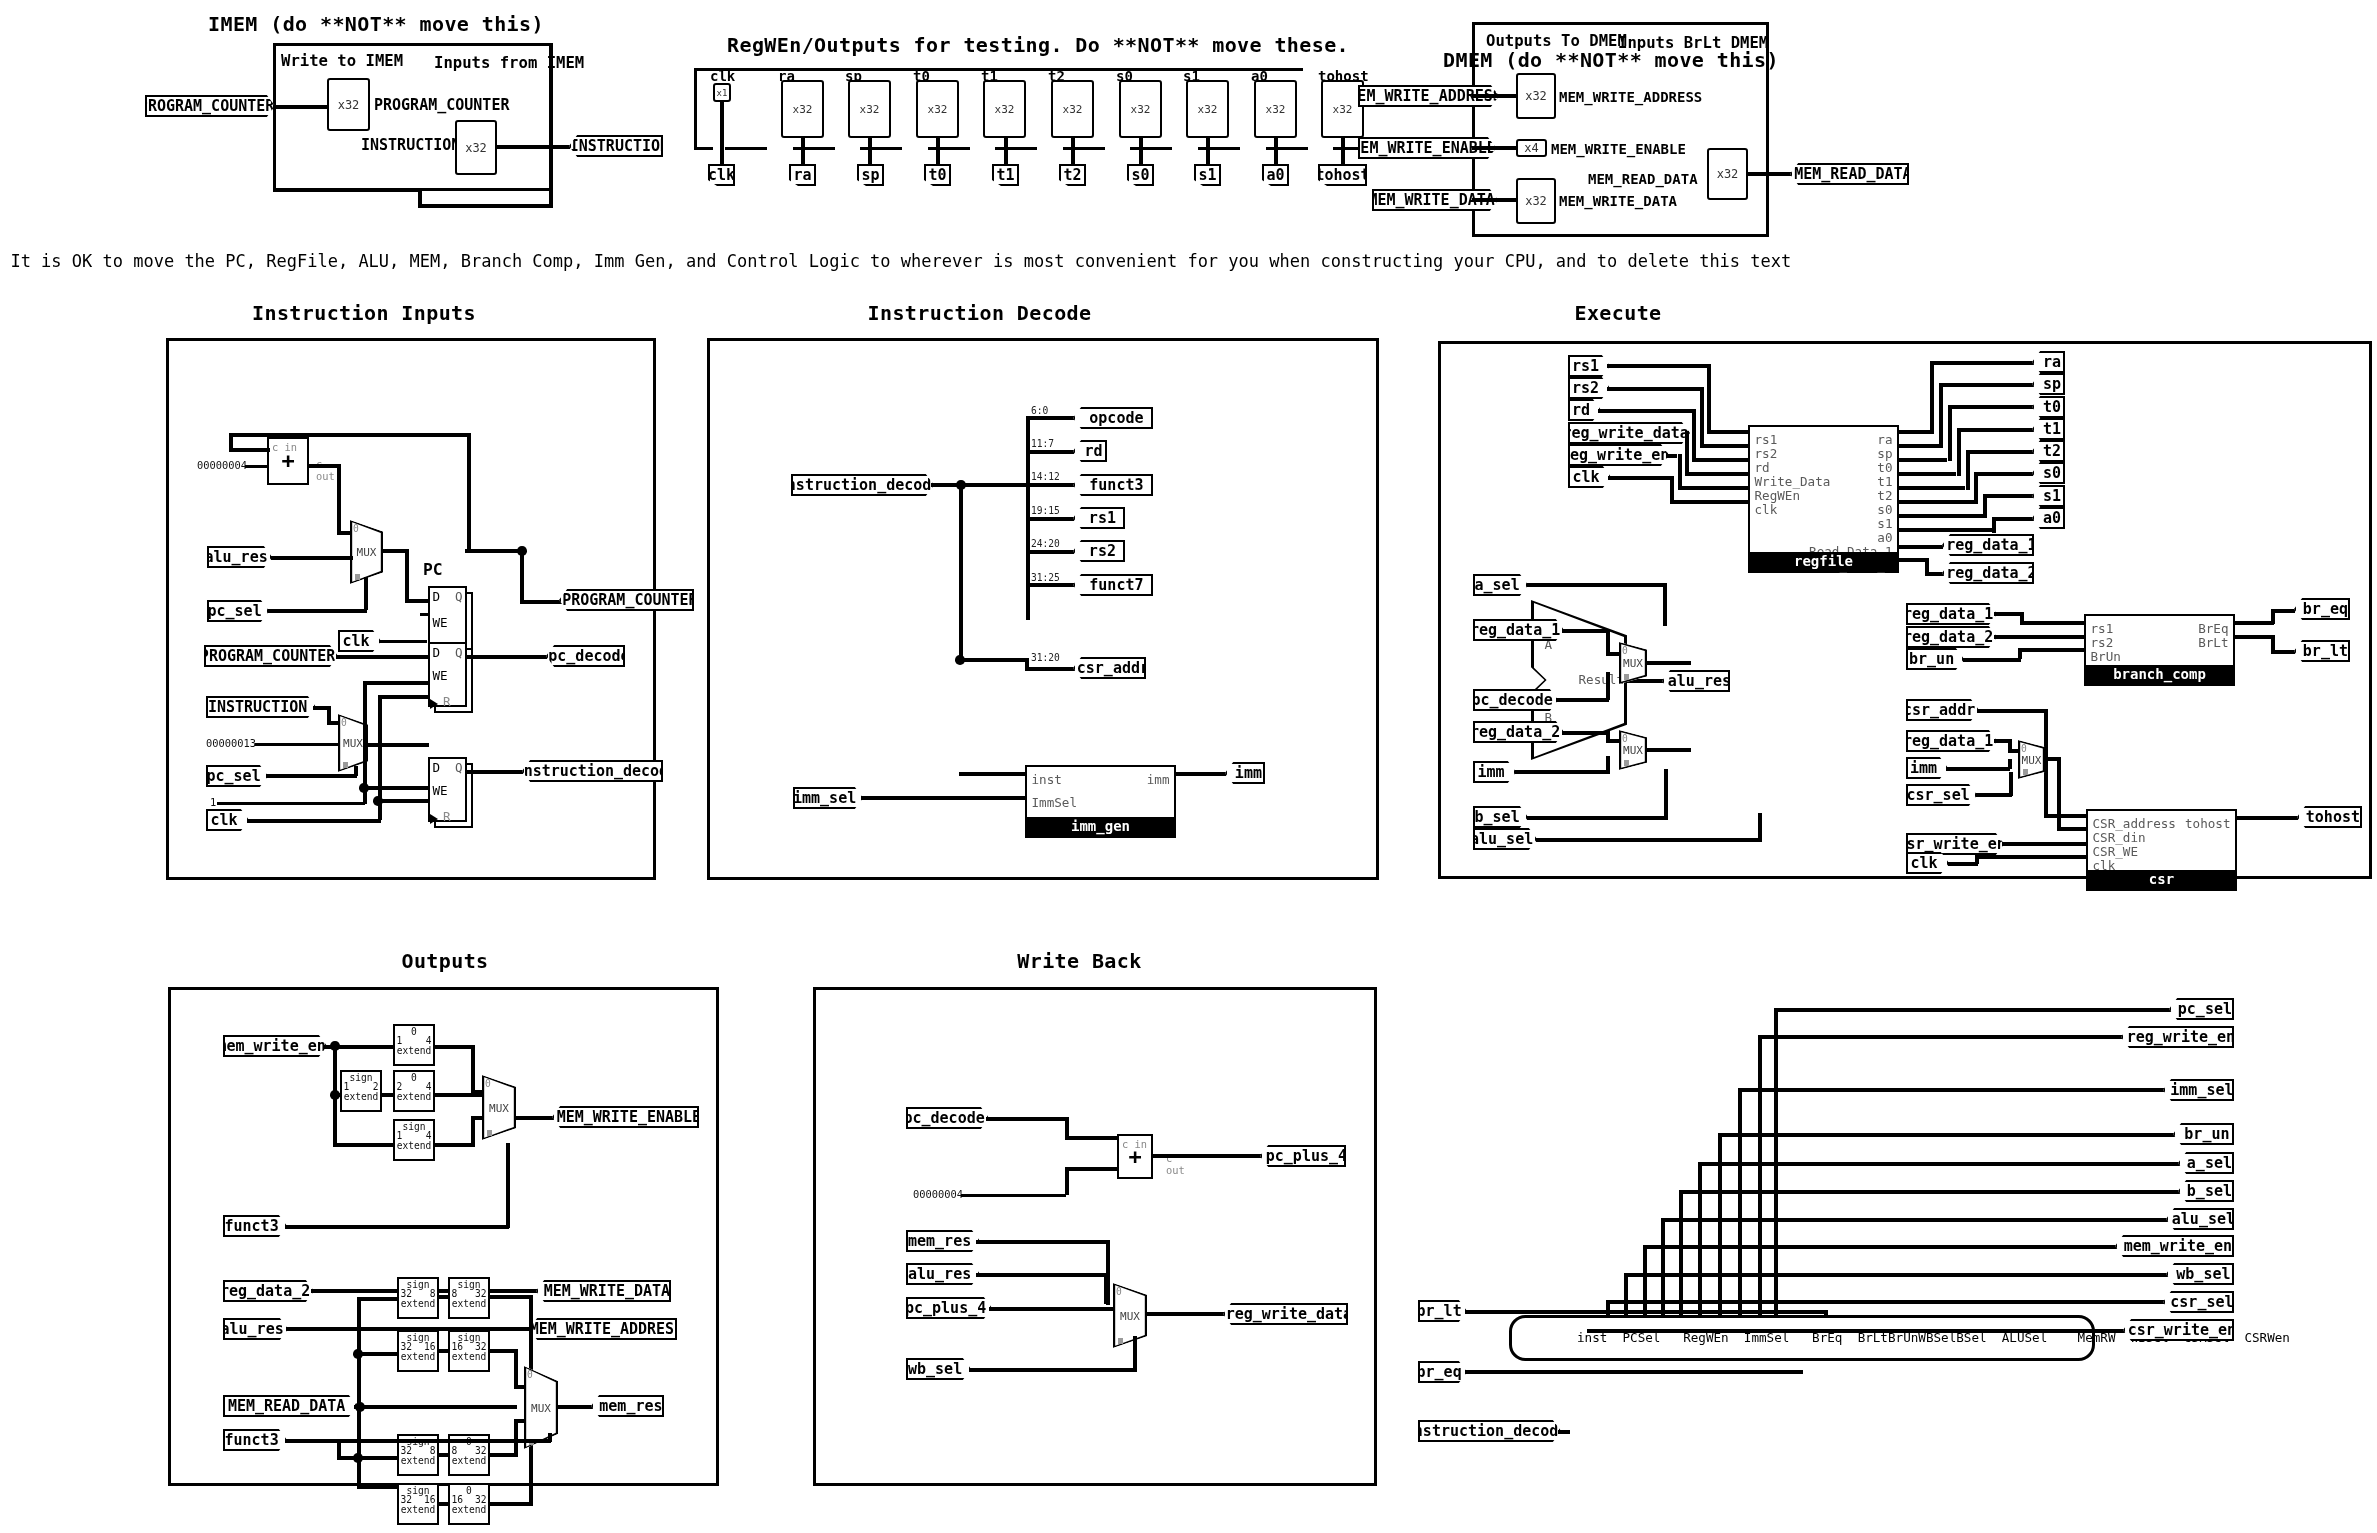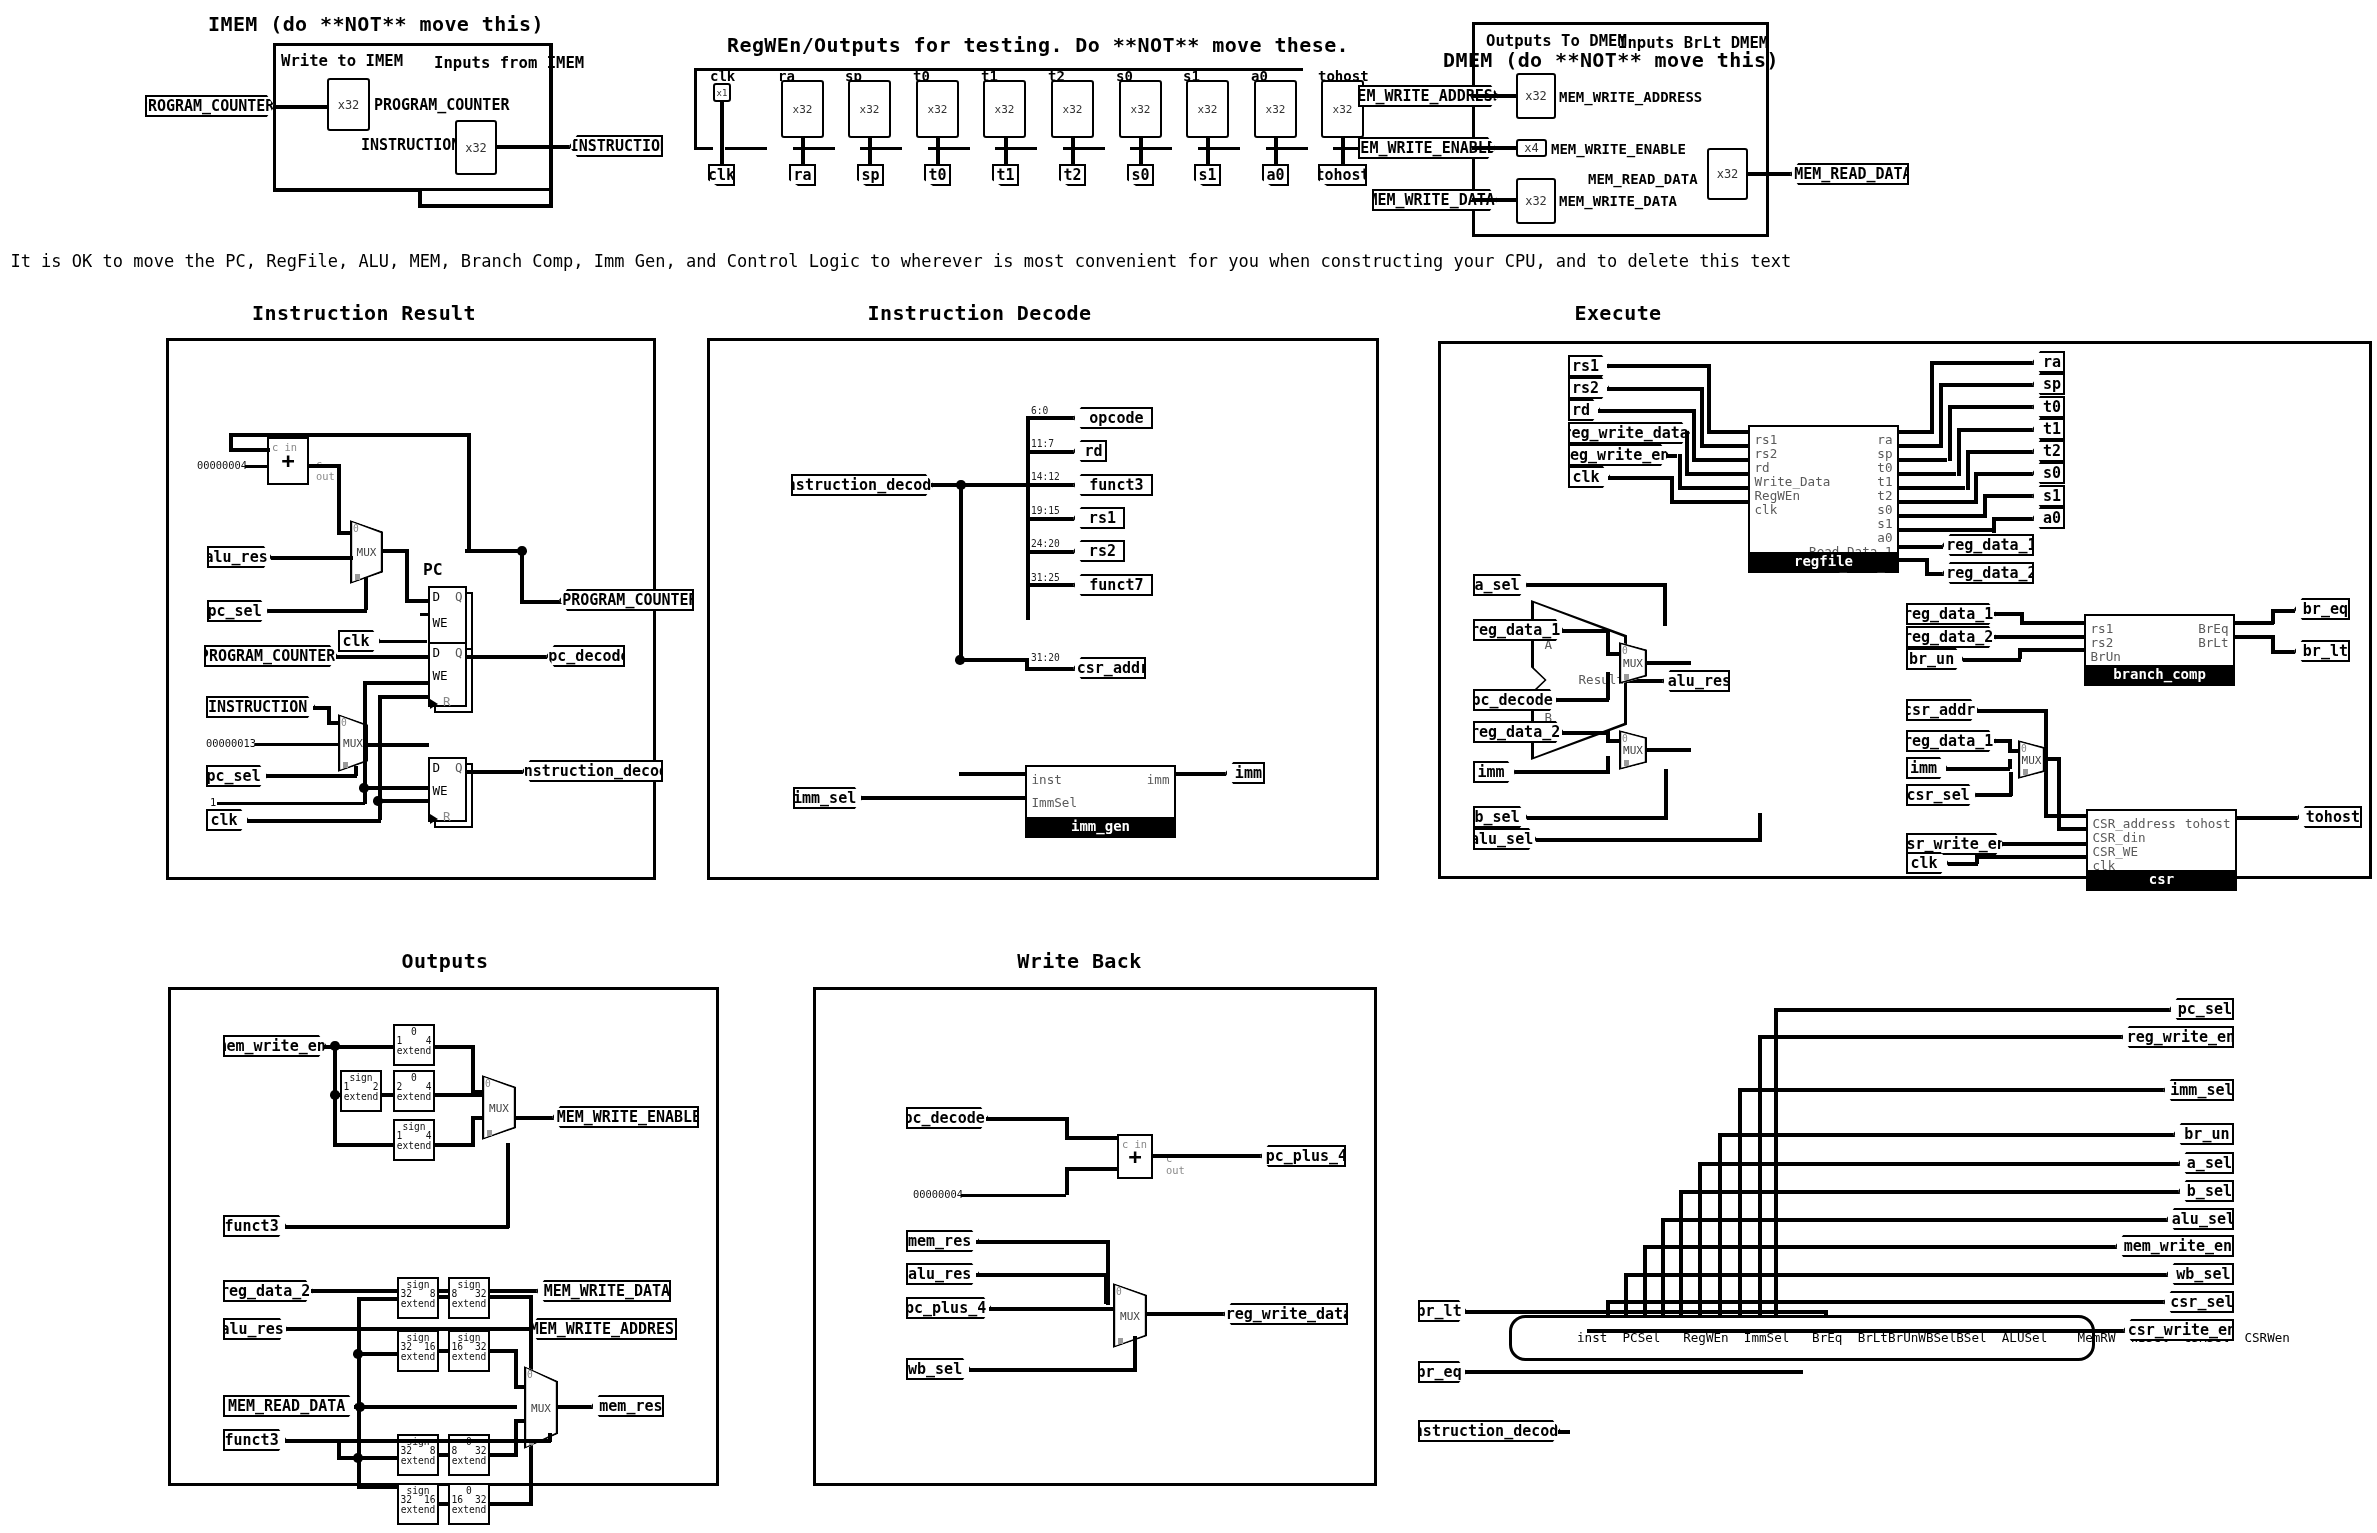--- a/index.html
+++ b/index.html
@@ -249,21 +249,21 @@
 <div class="w wh" style="left:1747px;top:172px;width:46px;"></div>
 <div class="tag in" style="left:1790px;top:163px;width:119px;">MEM_READ_DATA</div>
 
 <div class="tag out" style="left:1372px;top:189px;width:126px;">MEM_WRITE_DATA</div>
 <div class="w wh" style="left:1472px;top:198px;width:45px;"></div>
 <div class="bus" style="left:1516px;top:178px;width:40px;height:46px;">x32</div>
 <div class="buss abs" style="left:1559px;top:193px;">MEM_WRITE_DATA</div>
 
 <div class="note abs" style="left:10.4px;top:251px;">It is OK to move the PC, RegFile, ALU, MEM, Branch Comp, Imm Gen, and Control Logic to wherever is most convenient for you when constructing your CPU, and to delete this text</div>
 
-<div class="title abs" style="left:245px;top:301px;width:238px;">Instruction Result</div>
+<div class="title abs" style="left:245px;top:301px;width:238px;">Instruction Inputs</div>
 <div class="panel abs" style="left:166px;top:338px;width:490px;height:542px;"></div>
 
 <div class="adder" style="left:267px;top:437px;width:42px;height:48px;">
   <div class="cin">c in</div>
   <div class="plus">+</div>
   <div class="cout">c out</div>
 </div>
 <div class="konst" style="left:197px;top:459px;">00000004</div>
 <div class="w wh3" style="left:245px;top:465px;width:23px;"></div>
 

